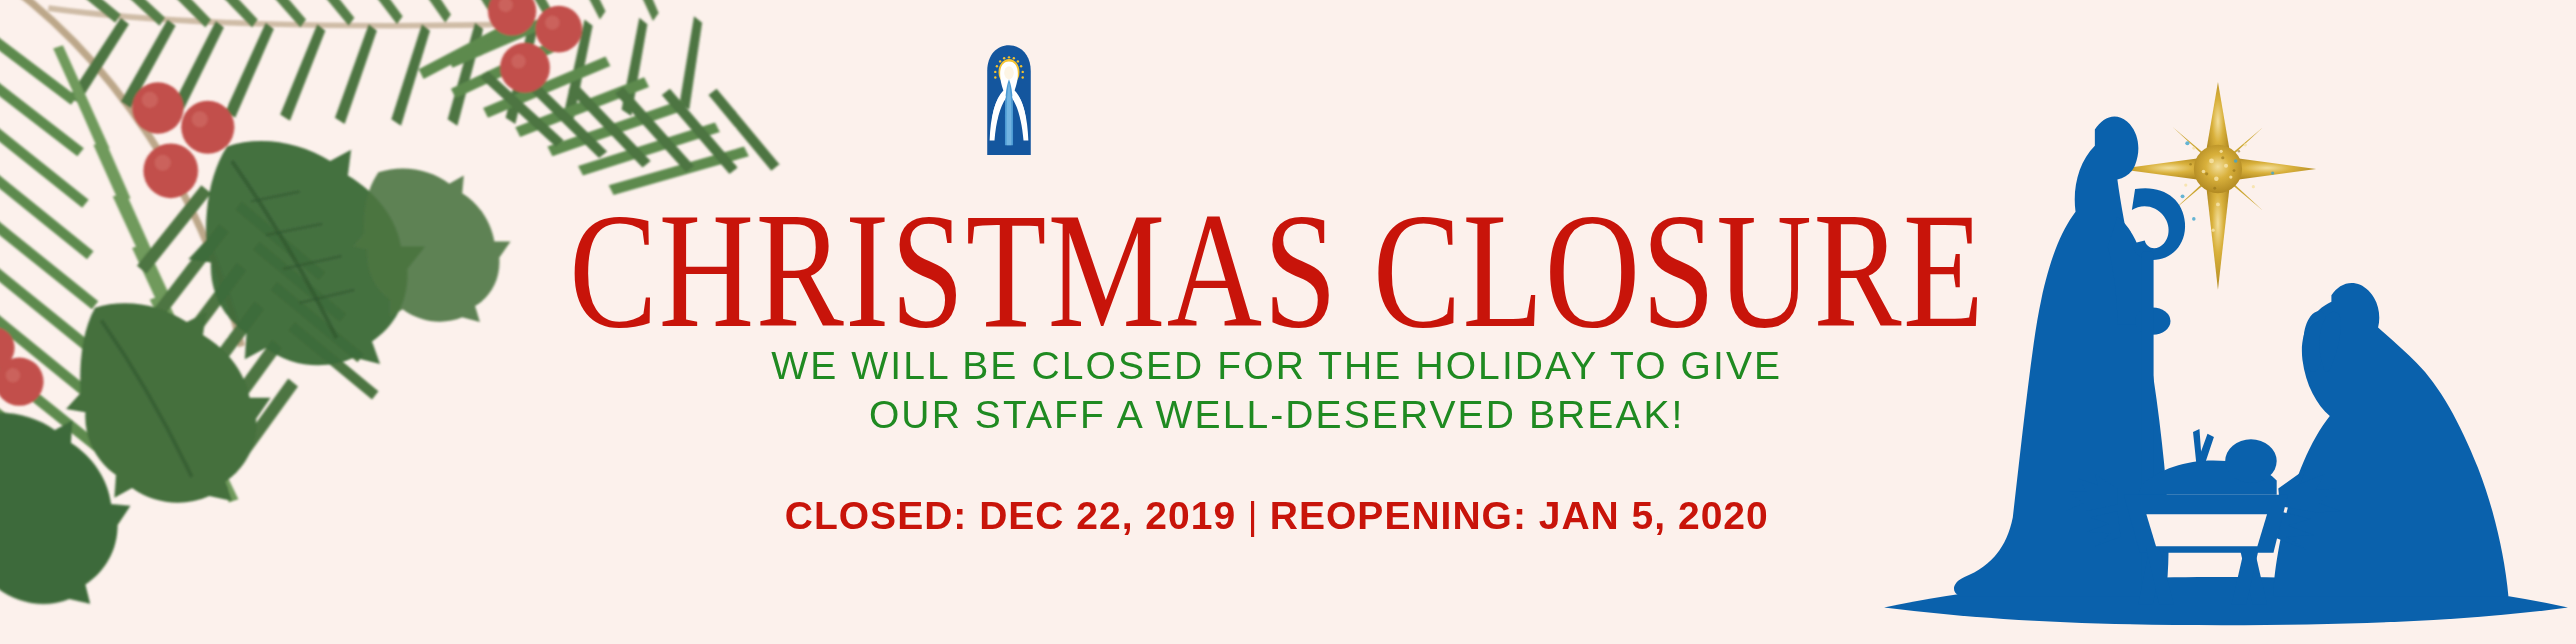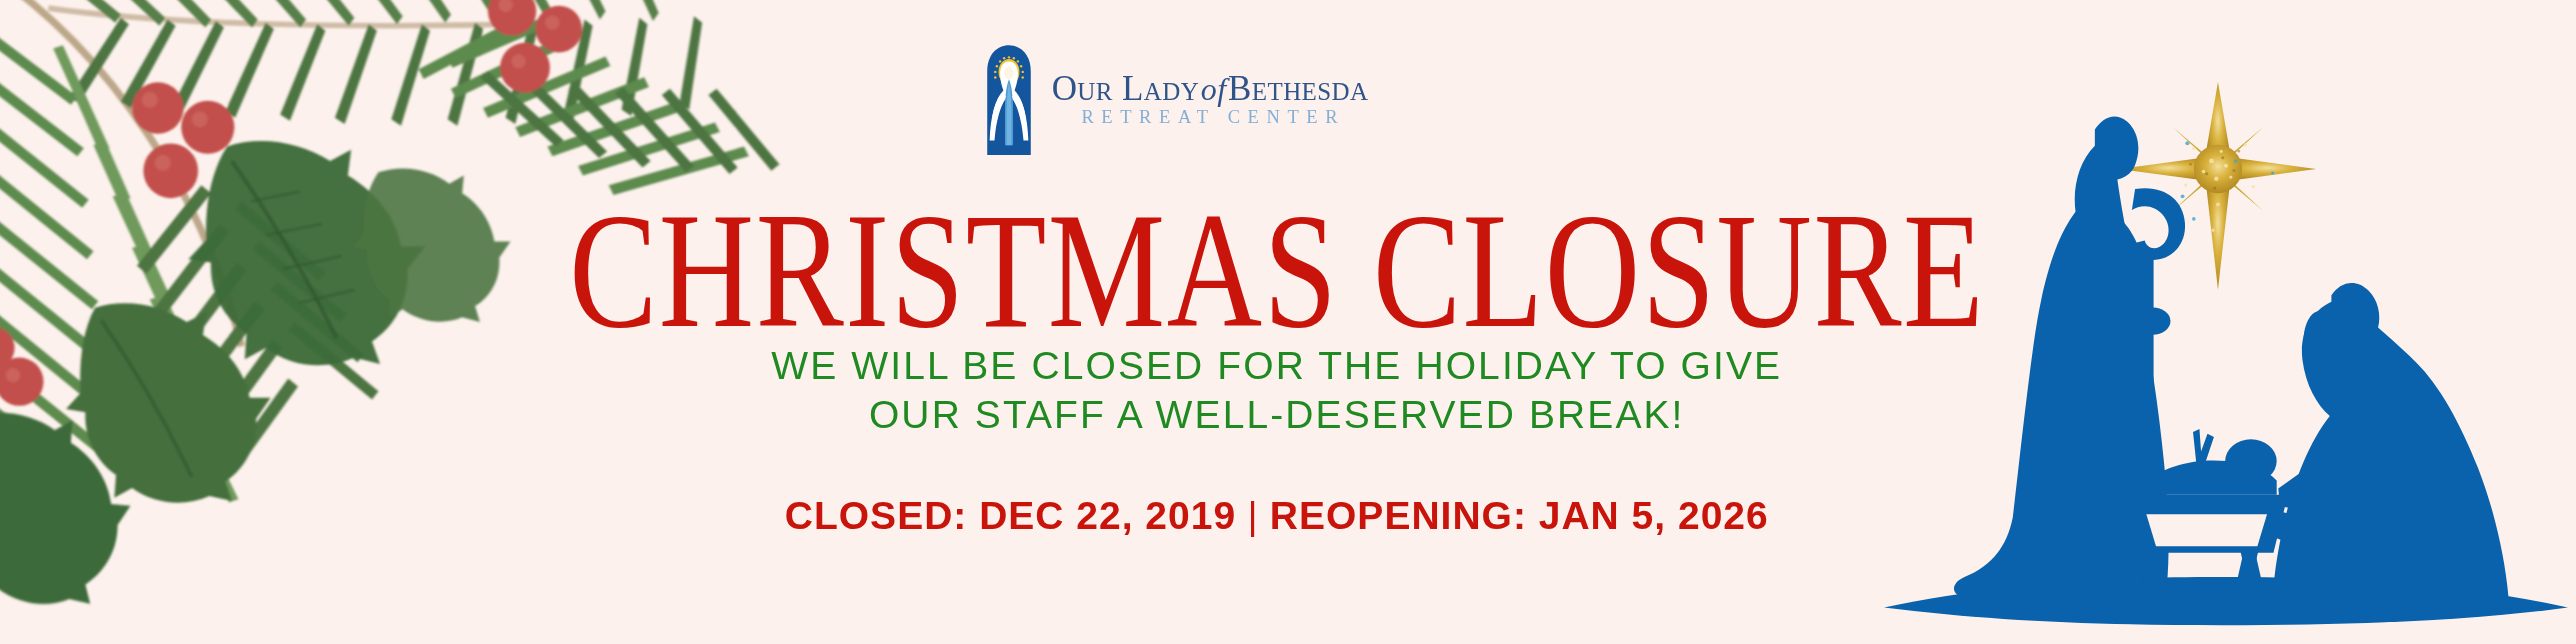--- a/index.html
+++ b/index.html
@@ -350,36 +350,32 @@
                C54,92 48,70 38,60 C40,54 42,48 42,39 C42,30 38,24 31,24 Z" fill="#FFFFFF"></path>
 
       <ellipse cx="31" cy="38" rx="6" ry="8" fill="#FDF5E4"></ellipse>
 
       <path d="M31,46 C27,56 26,70 26,92 L26,128 L36,128 L36,92 C36,70 35,56 31,46 Z" fill="#4D9BD4"></path>
       <path d="M31,50 C29,60 28,74 28,96 L28,128 L34,128 L34,96 C34,74 33,60 31,50 Z" fill="#7CBAE3" opacity="0.8"></path>
 
       <path d="M24,62 C17,68 12,80 10,96 L16,98 C18,84 22,74 27,68 Z" fill="#FFFFFF"></path>
       <path d="M38,62 C45,68 50,80 52,96 L46,98 C44,84 40,74 35,68 Z" fill="#FFFFFF"></path>
     </svg>
-    <div class="logo-words">
-      <div class="logo-title"><span>Our Lady</span><span class="of">of</span><span>Bethesda</span></div>
-      <div class="logo-sub">RETREAT CENTER</div>
-    </div>
   </div>
 
   <div id="headline">
     <span class="txt">CHRISTMAS CLOSURE</span>
   </div>
 
   <div id="subtext">
     <span class="line">WE WILL BE CLOSED FOR THE HOLIDAY TO GIVE</span>
     <span class="line">OUR STAFF A WELL-DESERVED BREAK!</span>
   </div>
 
-  <div id="dateline"><span>CLOSED: DEC 22, 2019</span><span class="sep">|</span><span>REOPENING: JAN 5, 2026</span></div>
+  <div id="dateline"><span>CLOSED: DEC 22, 2019</span><span class="sep">|</span><span>REOPENING: JAN 5, 2020</span></div>
 
   <svg id="nativity" viewBox="0 0 870 745" xmlns="http://www.w3.org/2000/svg">
     <defs>
       <radialGradient id="starGrad" cx="50%" cy="45%" r="55%">
         <stop offset="0%" stop-color="#F3DE9A"></stop>
         <stop offset="45%" stop-color="#D9B13C"></stop>
         <stop offset="100%" stop-color="#B28A22"></stop>
       </radialGradient>
     </defs>
 

